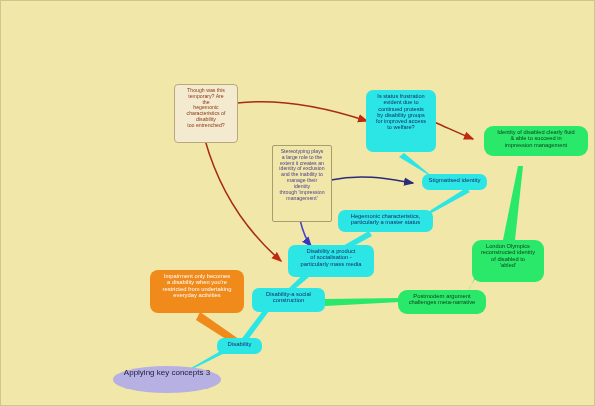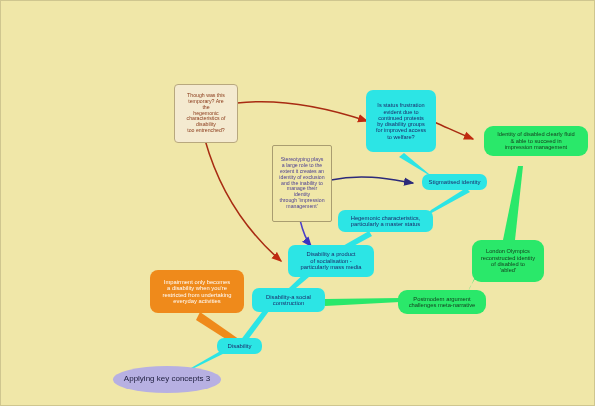--- a/index.html
+++ b/index.html
@@ -34,21 +34,21 @@
     left: 0; top: 0;
     width: 595px;
     height: 406px;
   }
   .node {
     position: absolute;
     box-sizing: border-box;
     text-align: center;
     line-height: 1.12;
     display: flex;
-    align-items: center;
+    align-items: flex-start;
     justify-content: center;
     padding: 3px 4px;
   }
   .node-text {
     display: block;
     width: 100%;
     white-space: pre-line;
   }
   .n-cyan {
     background: #2ce5e5;

